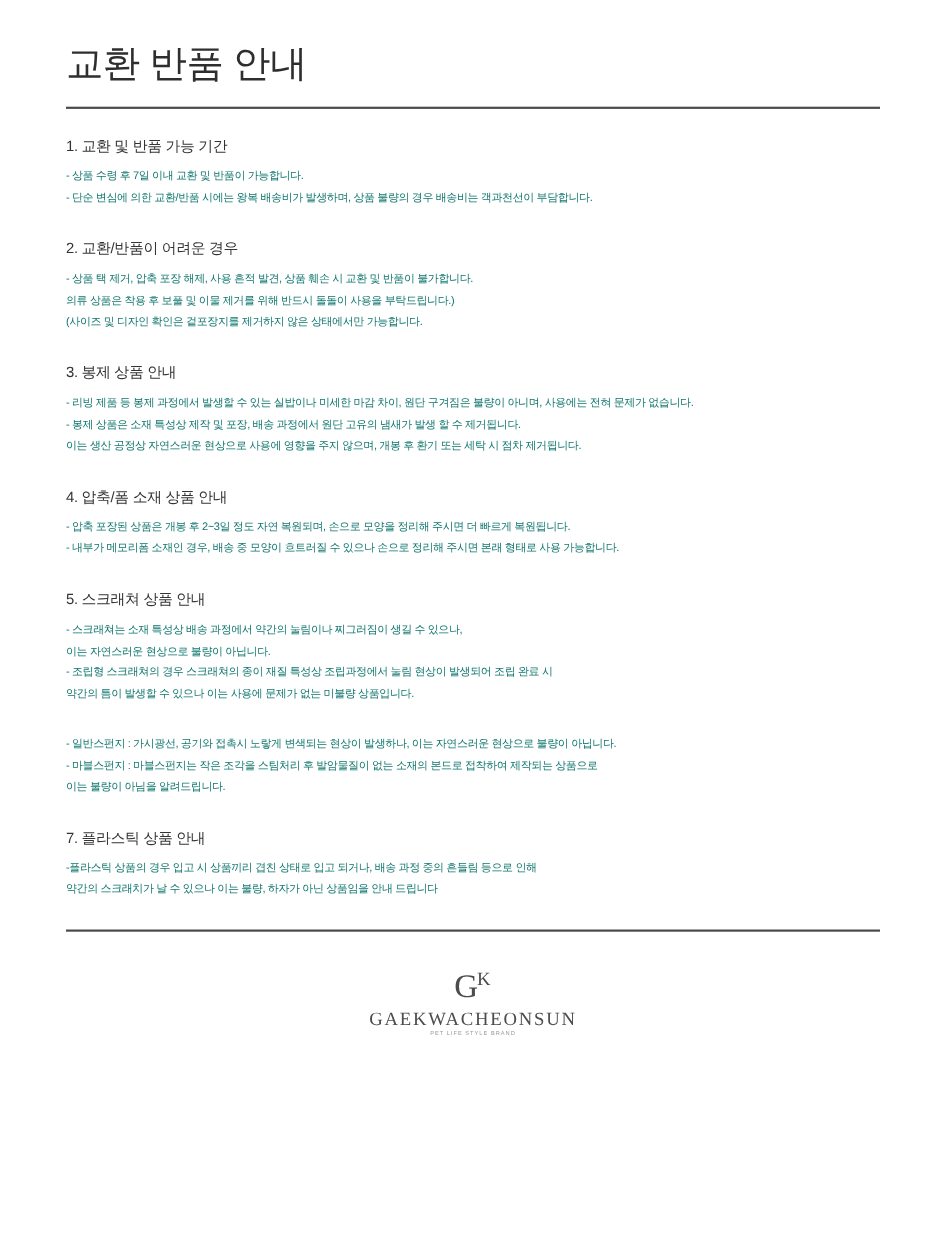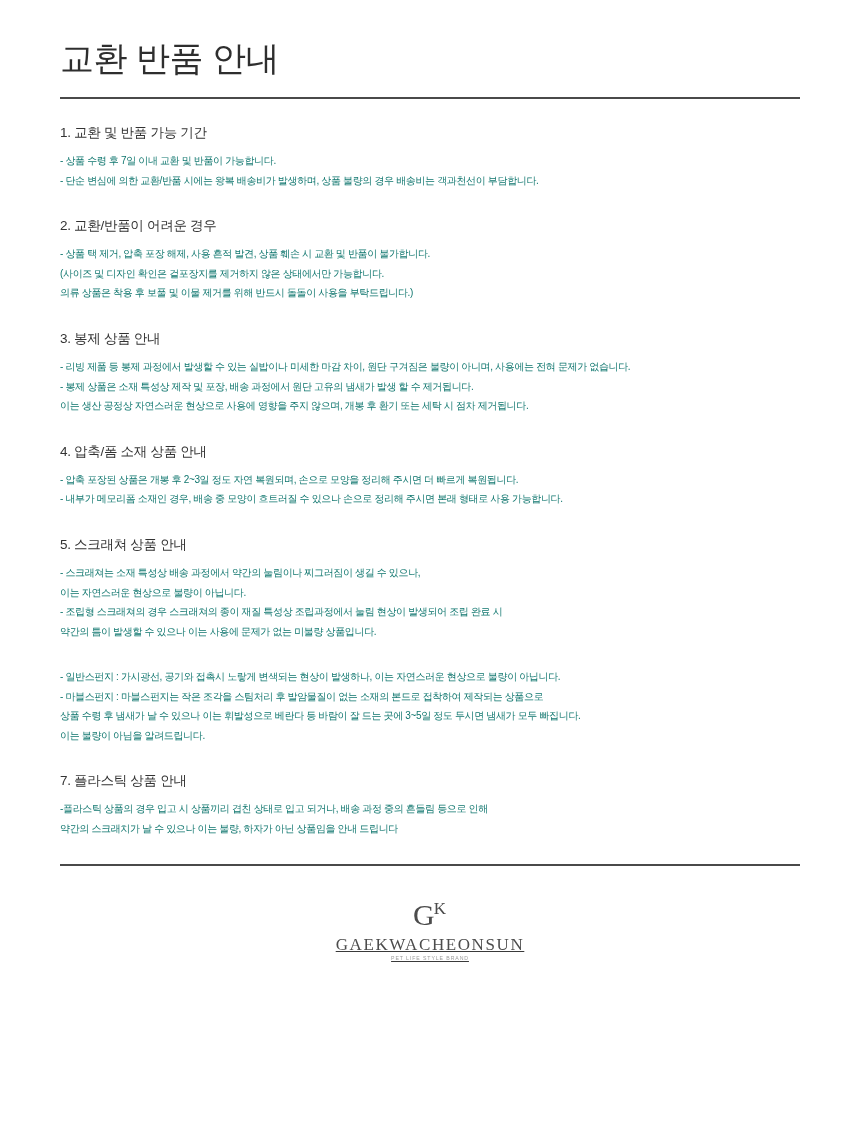--- a/index.html
+++ b/index.html
@@ -63,21 +63,20 @@
   }
   .footer {
     margin-top: 34px;
     padding-bottom: 26px;
     text-align: center;
   }
   .logo {
     display: inline-block;
     text-align: center;
     line-height: 1;
-    text-decoration: underline;
   }
   .logo-mark {
     font-family: "Liberation Serif", serif;
     font-size: 30px;
     letter-spacing: 1px;
     color: #4c4c4c;
     position: relative;
     display: inline-block;
   }
   .logo-mark .k-small {
@@ -111,22 +110,22 @@
 
   <div class="section">
     <div class="sec-head">1. 교환 및 반품 가능 기간</div>
     <div class="sec-line">- 상품 수령 후 7일 이내 교환 및 반품이 가능합니다.</div>
     <div class="sec-line">- 단순 변심에 의한 교환/반품 시에는 왕복 배송비가 발생하며, 상품 불량의 경우 배송비는 객과천선이 부담합니다.</div>
   </div>
 
   <div class="section">
     <div class="sec-head">2. 교환/반품이 어려운 경우</div>
     <div class="sec-line">- 상품 택 제거, 압축 포장 해제, 사용 흔적 발견, 상품 훼손 시 교환 및 반품이 불가합니다.</div>
+    <div class="sec-line">의류 상품은 착용 후 보풀 및 이물 제거를 위해 반드시 돌돌이 사용을 부탁드립니다.)</div>
     <div class="sec-line">(사이즈 및 디자인 확인은 겉포장지를 제거하지 않은 상태에서만 가능합니다.</div>
-    <div class="sec-line">의류 상품은 착용 후 보풀 및 이물 제거를 위해 반드시 돌돌이 사용을 부탁드립니다.)</div>
   </div>
 
   <div class="section">
     <div class="sec-head">3. 봉제 상품 안내</div>
     <div class="sec-line">- 리빙 제품 등 봉제 과정에서 발생할 수 있는 실밥이나 미세한 마감 차이, 원단 구겨짐은 불량이 아니며,  사용에는 전혀 문제가 없습니다.</div>
     <div class="sec-line">- 봉제 상품은 소재 특성상 제작 및 포장, 배송 과정에서 원단 고유의 냄새가 발생 할 수 제거됩니다.</div>
     <div class="sec-line">이는 생산 공정상 자연스러운 현상으로 사용에 영향을 주지 않으며, 개봉 후 환기 또는 세탁 시 점차 제거됩니다.</div>
   </div>
 
   <div class="section">
@@ -139,21 +138,20 @@
     <div class="sec-head">5. 스크래쳐 상품 안내</div>
     <div class="sec-line">- 스크래쳐는 소재 특성상 배송 과정에서 약간의 눌림이나 찌그러짐이 생길 수 있으나,</div>
     <div class="sec-line">이는 자연스러운 현상으로 불량이 아닙니다.</div>
     <div class="sec-line">- 조립형 스크래쳐의 경우 스크래쳐의 종이 재질 특성상 조립과정에서 눌림 현상이 발생되어 조립 완료 시</div>
     <div class="sec-line">약간의 틈이 발생할 수 있으나 이는 사용에 문제가 없는 미불량 상품입니다.</div>
   </div>
 
   <div class="section">
     <div class="sec-line">- 일반스펀지 : 가시광선, 공기와 접촉시 노랗게 변색되는 현상이 발생하나, 이는 자연스러운 현상으로 불량이 아닙니다.</div>
     <div class="sec-line">- 마블스펀지 : 마블스펀지는 작은 조각을 스팀처리 후 발암물질이 없는 소재의 본드로 접착하여 제작되는 상품으로</div>
-    <div class="sec-line">상품 수령 후 냄새가 날 수 있으나 이는 휘발성으로 베란다 등 바람이 잘 드는 곳에 3~5일 정도 두시면 냄새가 모두 빠집니다.</div>
     <div class="sec-line">이는 불량이 아님을 알려드립니다.</div>
   </div>
 
   <div class="section">
     <div class="sec-head">7. 플라스틱 상품 안내</div>
     <div class="sec-line">-플라스틱 상품의 경우 입고 시 상품끼리 겹친 상태로 입고 되거나, 배송 과정 중의 흔들림 등으로 인해</div>
     <div class="sec-line">약간의 스크래치가 날 수 있으나 이는 불량, 하자가 아닌 상품임을 안내 드립니다</div>
   </div>
 
   <hr class="rule-bottom">

